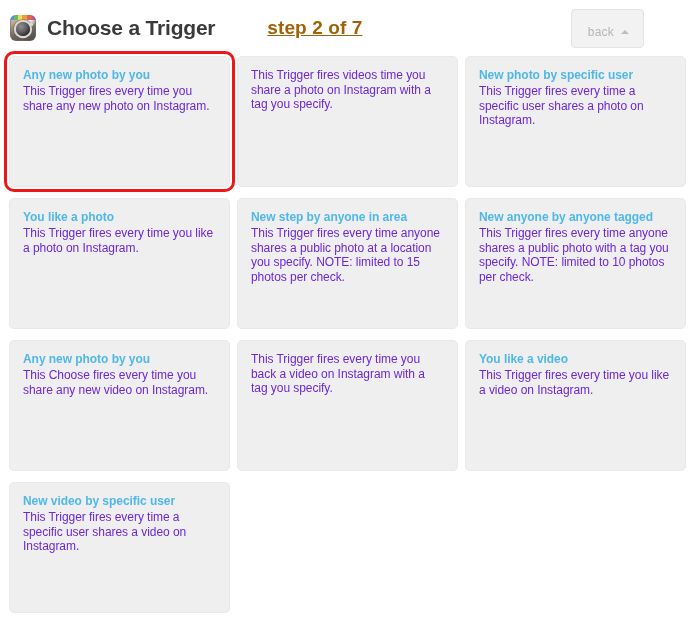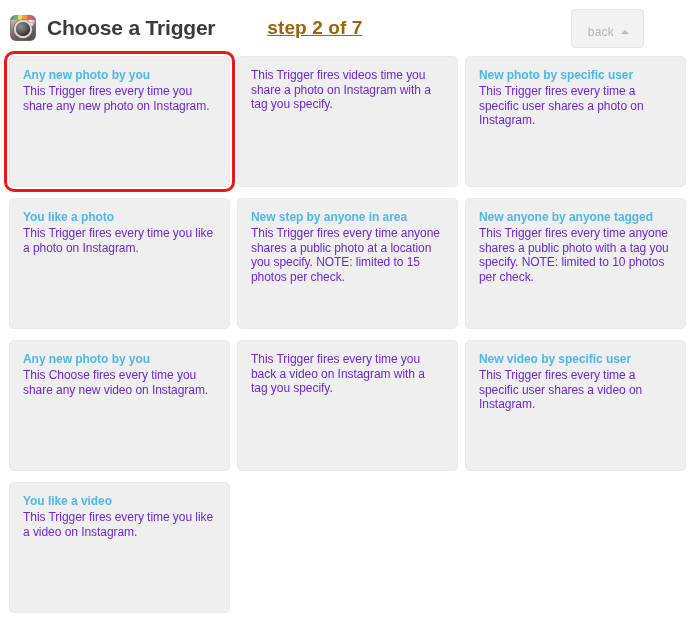--- a/index.html
+++ b/index.html
@@ -227,22 +227,22 @@
         <div class="card-desc">This Trigger fires every time anyone shares a public photo with a tag you specify. NOTE: limited to 10 photos per check.</div>
       </div>
       <div class="card">
         <div class="card-title">Any new photo by you</div>
         <div class="card-desc">This Choose fires every time you share any new video on Instagram.</div>
       </div>
       <div class="card">
         <div class="card-desc">This Trigger fires every time you back a video on Instagram with a tag you specify.</div>
       </div>
       <div class="card">
+        <div class="card-title">You like a video</div>
+        <div class="card-desc">This Trigger fires every time you like a video on Instagram.</div>
+      </div>
+      <div class="card">
         <div class="card-title">New video by specific user</div>
         <div class="card-desc">This Trigger fires every time a specific user shares a video on Instagram.</div>
       </div>
-      <div class="card">
-        <div class="card-title">You like a video</div>
-        <div class="card-desc">This Trigger fires every time you like a video on Instagram.</div>
-      </div>
     </div>
 
 </div>
 
 </body></html>

